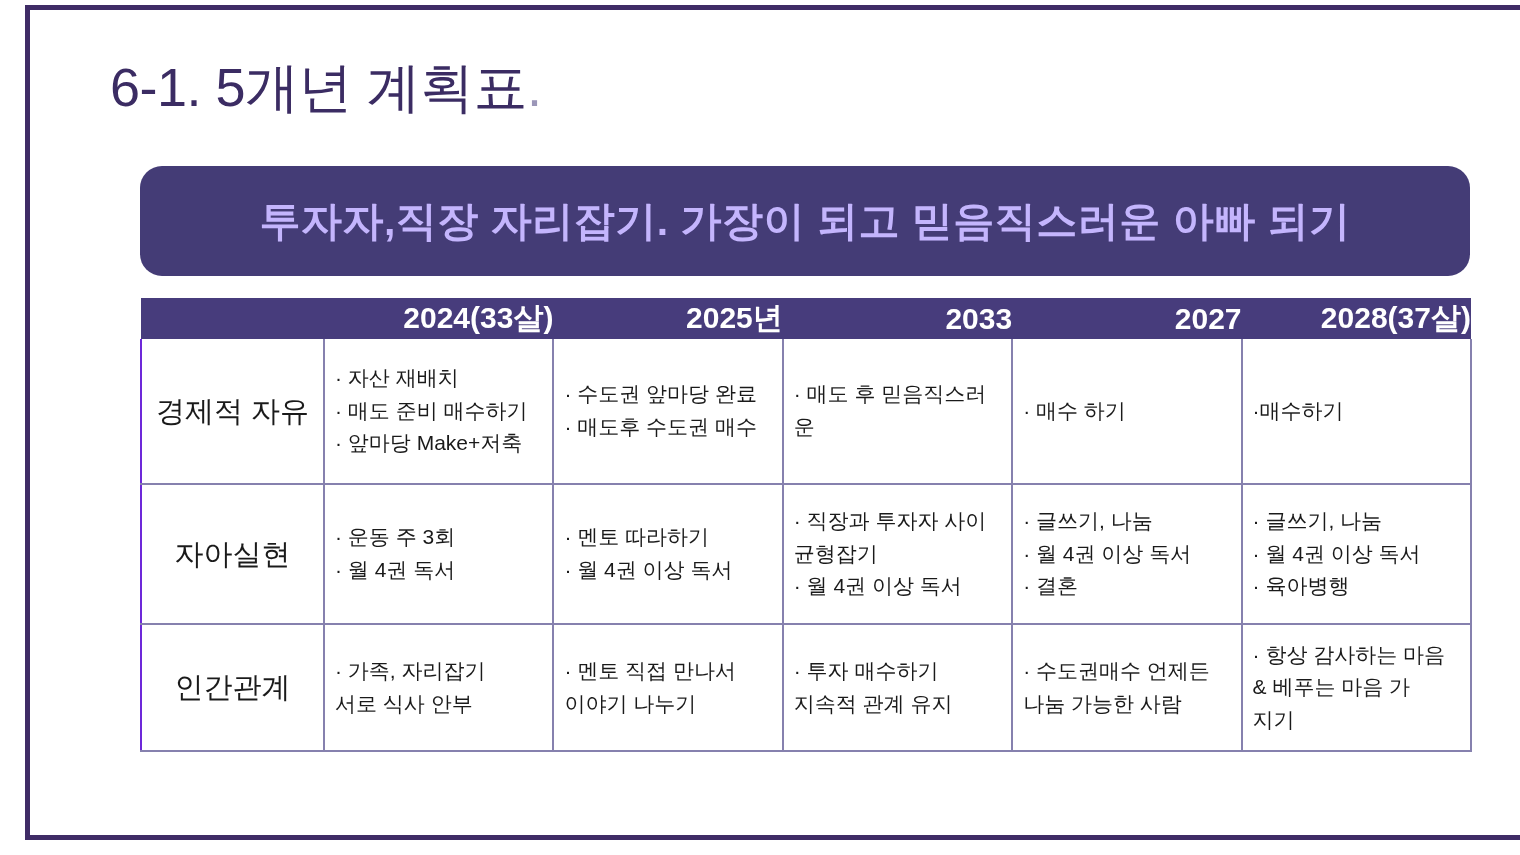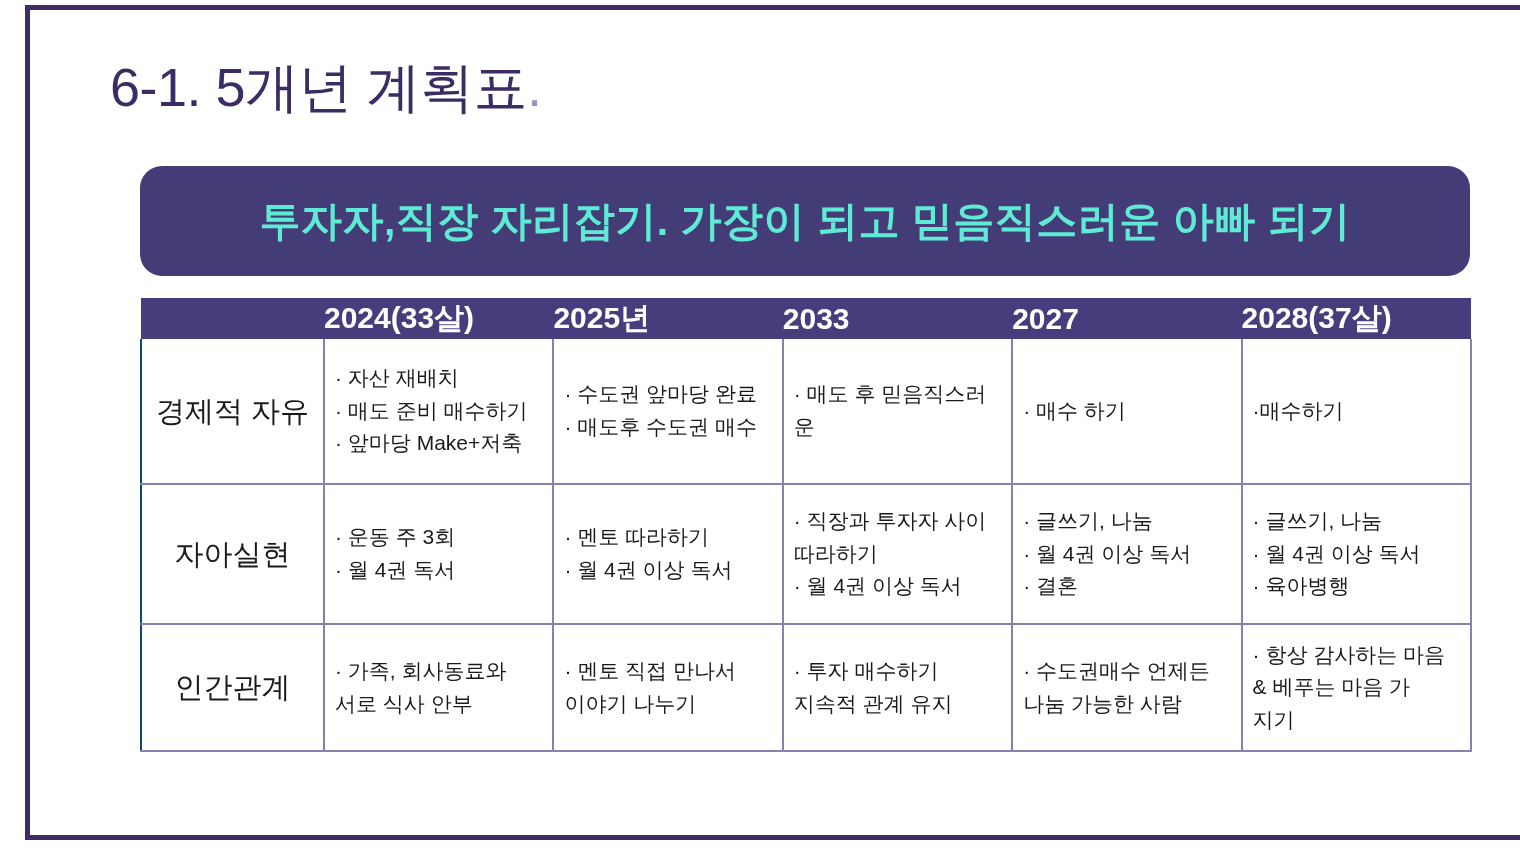--- a/index.html
+++ b/index.html
@@ -52,21 +52,21 @@
     width: 1330px;
     height: 110px;
     background: #443C76;
     border-radius: 22px;
     display: flex;
     align-items: center;
     justify-content: center;
     box-sizing: border-box;
   }
   .banner-text {
-    color: #5eead4;
+    color: #c4b5fd;
     font-size: 41px;
     font-weight: 700;
     letter-spacing: 0.5px;
     text-align: left;
     white-space: nowrap;
   }
 
   
   .plan-table-wrap {
     position: absolute;
@@ -83,36 +83,36 @@
   table.plan col.cy { width: 229.4px; }
 
   table.plan thead th {
     background: #473C7C;
     color: #ffffff;
     font-size: 30px;
     font-weight: 700;
     height: 39px;
     padding: 0;
     border: none;
-    text-align: left;
+    text-align: right;
     vertical-align: middle;
   }
   table.plan thead th.corner {
     background: #473C7C;
   }
 
   table.plan tbody td {
     border: 2px solid #8681AE;
     background: #ffffff;
     vertical-align: middle;
     padding: 6px 10px;
     box-sizing: border-box;
   }
   table.plan tbody tr td:first-child {
-    border-left: 2px solid #0c4a6e;
+    border-left: 2px solid #6d28d9;
   }
   table.plan tbody tr:first-child td {
     border-top: none;
   }
 
   td.rowhead {
     text-align: center;
     font-size: 29px;
     color: #1a1a1a;
     line-height: 1.25;
@@ -212,21 +212,21 @@
           </td>
           <td>
             <div class="cell-list">
                 <div class="item">· 멘토 따라하기
 · 월 4권 이상 독서</div>
               </div>
           </td>
           <td>
             <div class="cell-list">
                 <div class="item">· 직장과 투자자 사이
-  따라하기
+  균형잡기
 · 월 4권 이상 독서</div>
               </div>
           </td>
           <td>
             <div class="cell-list">
                 <div class="item">· 글쓰기, 나눔
 · 월 4권 이상 독서
 · 결혼</div>
               </div>
           </td>
@@ -236,21 +236,21 @@
 · 월 4권 이상 독서
 · 육아병행</div>
               </div>
           </td>
         </tr>
 
         <tr class="r2">
           <td class="rowhead">인간관계</td>
           <td>
             <div class="cell-list">
-                <div class="item">· 가족, 회사동료와
+                <div class="item">· 가족, 자리잡기
 서로 식사 안부</div>
               </div>
           </td>
           <td>
             <div class="cell-list">
                 <div class="item">· 멘토 직접 만나서
    이야기 나누기</div>
               </div>
           </td>
           <td>

